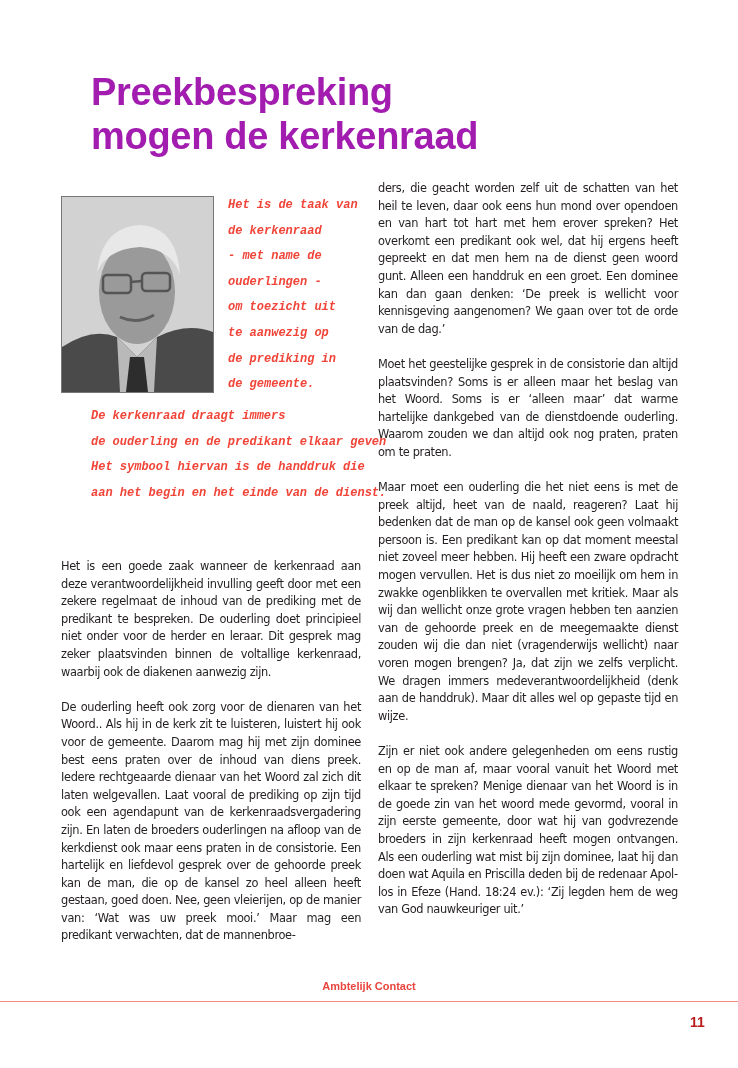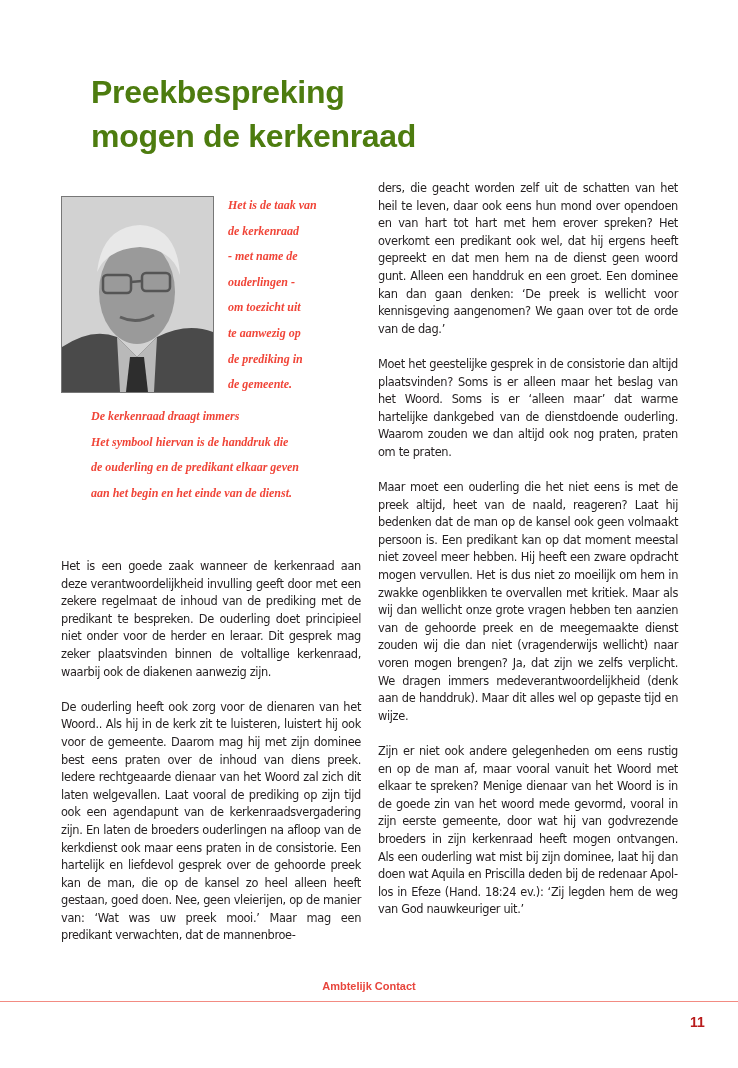--- a/index.html
+++ b/index.html
@@ -1,25 +1,25 @@
 <!DOCTYPE html>
 <html><head>
 <meta charset="utf-8">
 <style>
   html, body { margin:0; padding:0; background:#ffffff; }
   body { width:738px; height:1068px; position:relative; overflow:hidden;
          font-family:"DejaVu Sans", sans-serif; color:#231f20; }
   .title { position:absolute; left:91px; top:70px; margin:0;
            font-family:"Liberation Sans", sans-serif; font-weight:bold;
-           font-size:32px; line-height:44px; color:#4d7c0f; letter-spacing:-0.3px; }
+           font-size:38px; line-height:44px; color:#a21caf; letter-spacing:-0.3px; }
   .photo { position:absolute; left:61px; top:196px; width:151px; height:195px;
            border:1px solid #777; background:#cfcfcf; overflow:hidden; }
   .photo svg { display:block; width:100%; height:100%; }
   .pull { position:absolute; color:#f04538; font-style:italic; font-weight:bold;
-          font-family:Liberation Serif, serif; font-size:12px; }
+          font-family:Liberation Mono, monospace; font-size:12px; }
   .pull .ln { display:block; height:25.6px; line-height:25.6px; white-space:nowrap; }
   .pull-top { left:228px; top:193px; }
   .pull-bottom { left:91px; top:404px; }
   .col { position:absolute; font-family:"DejaVu Sans", sans-serif; font-size:11.4px;
          line-height:17.6px; text-align:justify; letter-spacing:-0.35px; }
   .col p { margin:0 0 17.6px 0; hyphens:manual; }
   .col-left { left:61px; top:558px; width:300px; }
   .col-right { left:378px; top:180px; width:300px; }
   .rule { position:absolute; left:0; top:1001px; width:738px; height:1px; background:#f28b82; }
   .footer-title { position:absolute; left:0; width:738px; top:980px; text-align:center;
@@ -57,22 +57,22 @@
   <span class="ln">- met name de</span>
   <span class="ln">ouderlingen -</span>
   <span class="ln">om toezicht uit</span>
   <span class="ln">te aanwezig op</span>
   <span class="ln">de prediking in</span>
   <span class="ln">de gemeente.</span>
 </div>
 
 <div class="pull pull-bottom">
   <span class="ln">De kerkenraad draagt immers</span>
+  <span class="ln">de ouderling en de predikant elkaar geven</span>
   <span class="ln">Het symbool hiervan is de handdruk die</span>
-  <span class="ln">de ouderling en de predikant elkaar geven</span>
   <span class="ln">aan het begin en het einde van de dienst.</span>
 </div>
 
 <div class="col col-left">
   <p>Het is een goede zaak wanneer de kerkenraad aan deze verantwoordelijkheid invulling geeft door met een zekere regelmaat de inhoud van de pre­diking met de predikant te bespreken. De ouder­ling doet principieel niet onder voor de herder en leraar. Dit gesprek mag zeker plaatsvinden binnen de voltallige kerkenraad, waarbij ook de diakenen aanwezig zijn.</p>
   <p>De ouderling heeft ook zorg voor de dienaren van het Woord.. Als hij in de kerk zit te luisteren, luistert hij ook voor de gemeente. Daarom mag hij met zijn dominee best eens praten over de inhoud van diens preek. Iedere rechtgeaarde dienaar van het Woord zal zich dit laten welgevallen. Laat vooral de prediking op zijn tijd ook een agendapunt van de kerkenraadsvergadering zijn. En laten de broeders ouderlingen na afloop van de kerkdienst ook maar eens praten in de consistorie. Een harte­lijk en liefdevol gesprek over de gehoorde preek kan de man, die op de kansel zo heel alleen heeft gestaan, goed doen. Nee, geen vleierijen, op de manier van: ‘Wat was uw preek mooi.’  Maar mag een predikant verwachten, dat de mannenbroe-</p>
 </div>
 
 <div class="col col-right">
   <p>ders, die geacht worden zelf uit de schatten van het heil te leven, daar ook eens hun mond over opendoen en van hart tot hart met hem erover spreken? Het overkomt een predikant ook wel, dat hij ergens heeft gepreekt en dat men hem na de dienst geen woord gunt. Alleen een handdruk en een groet. Een dominee kan dan gaan denken: ‘De preek is wellicht voor kennisgeving aangeno­men? We gaan over tot de orde van de dag.’</p>

